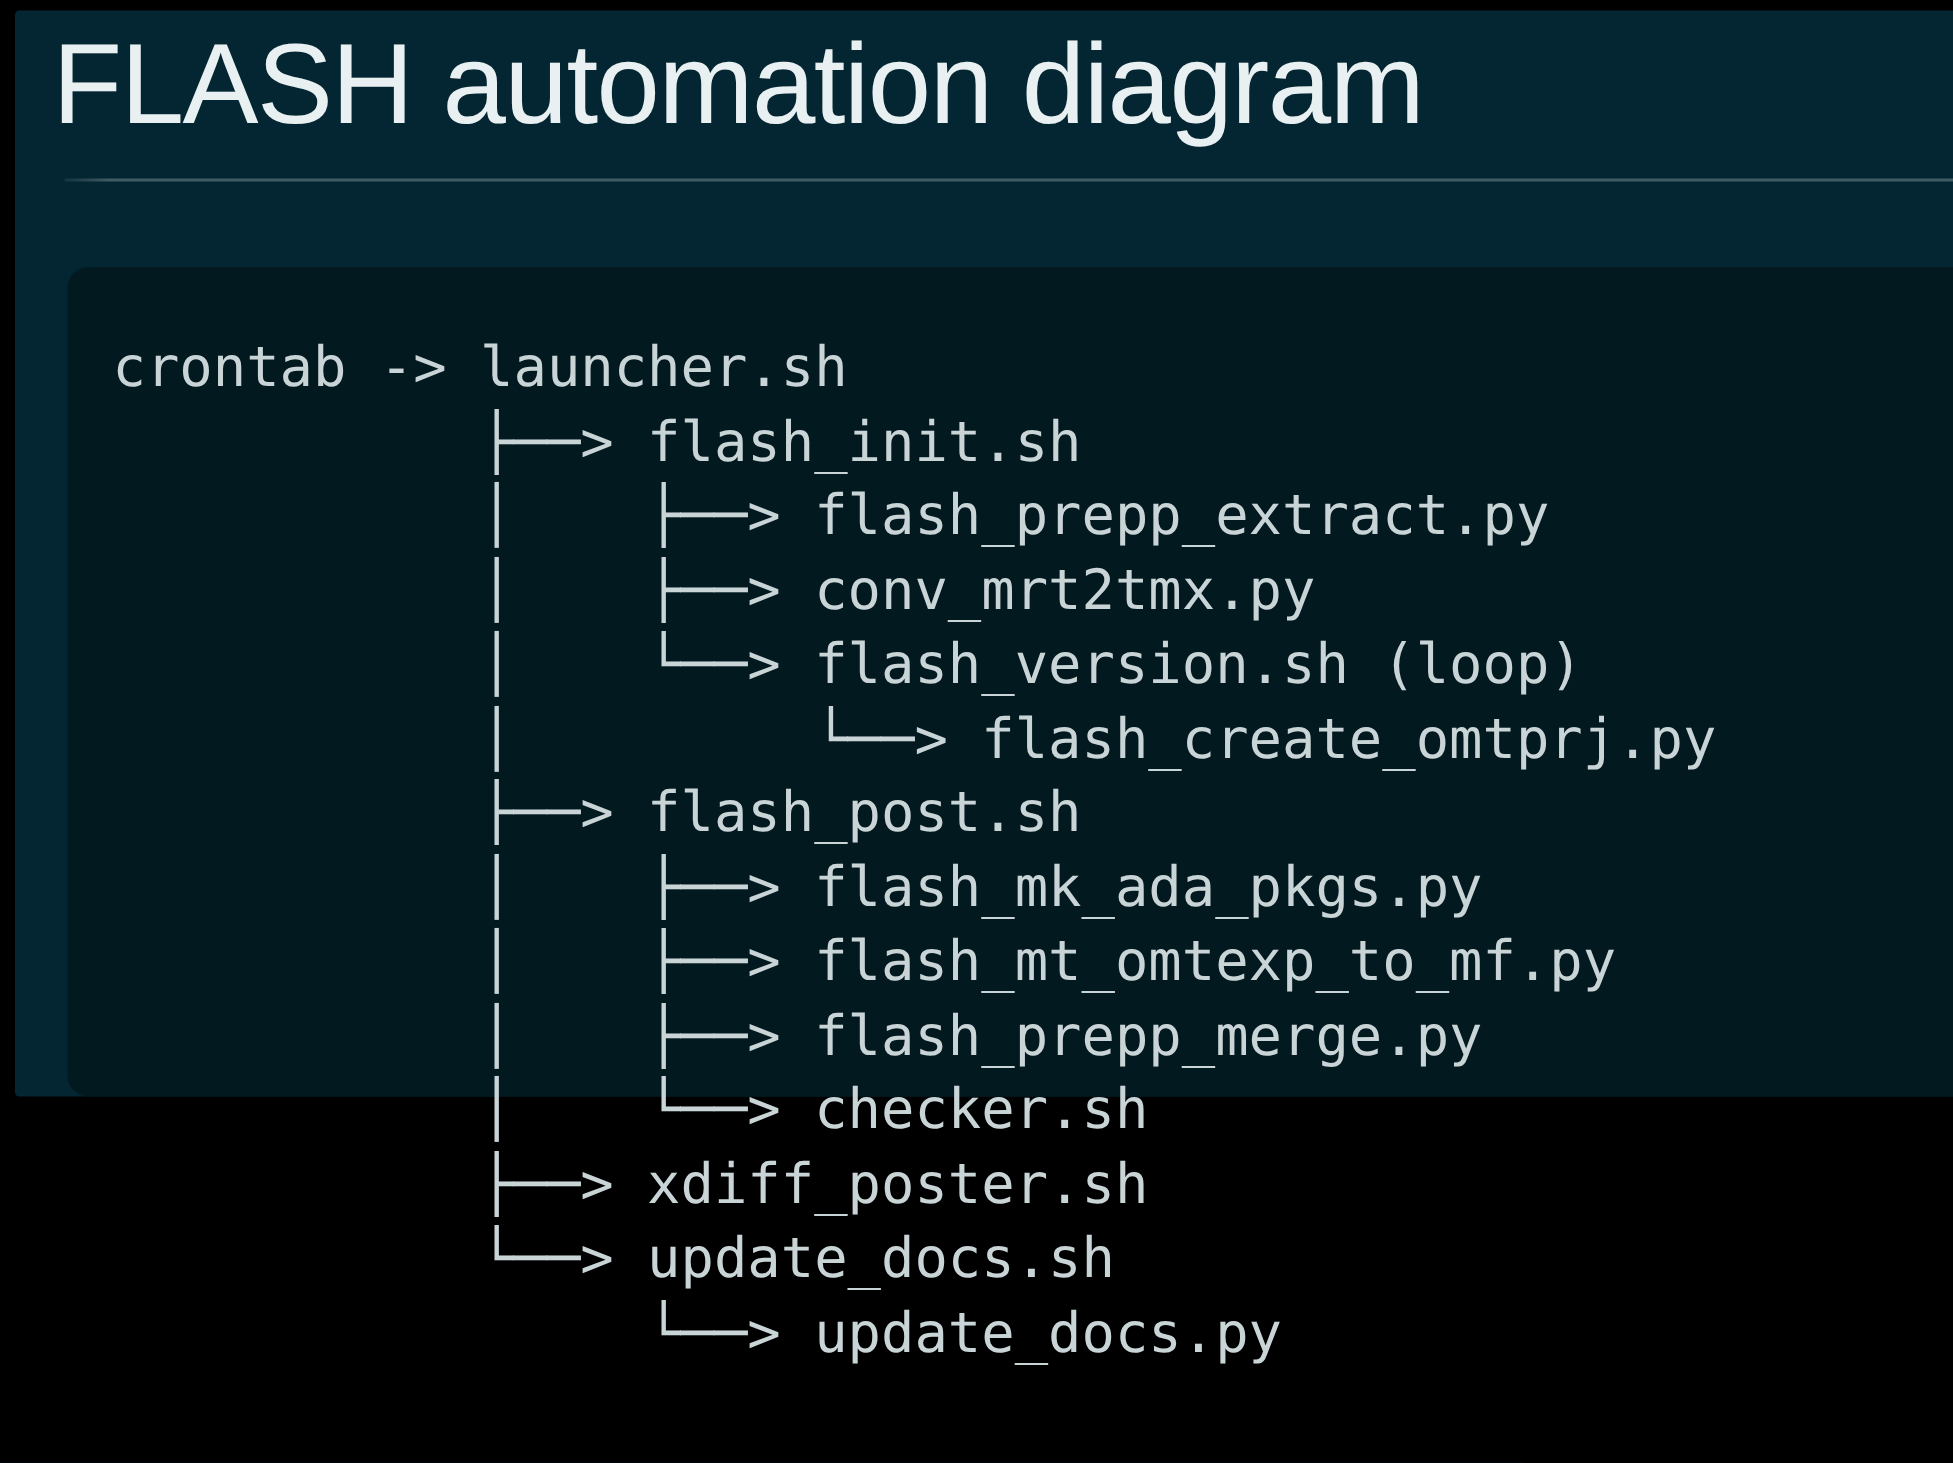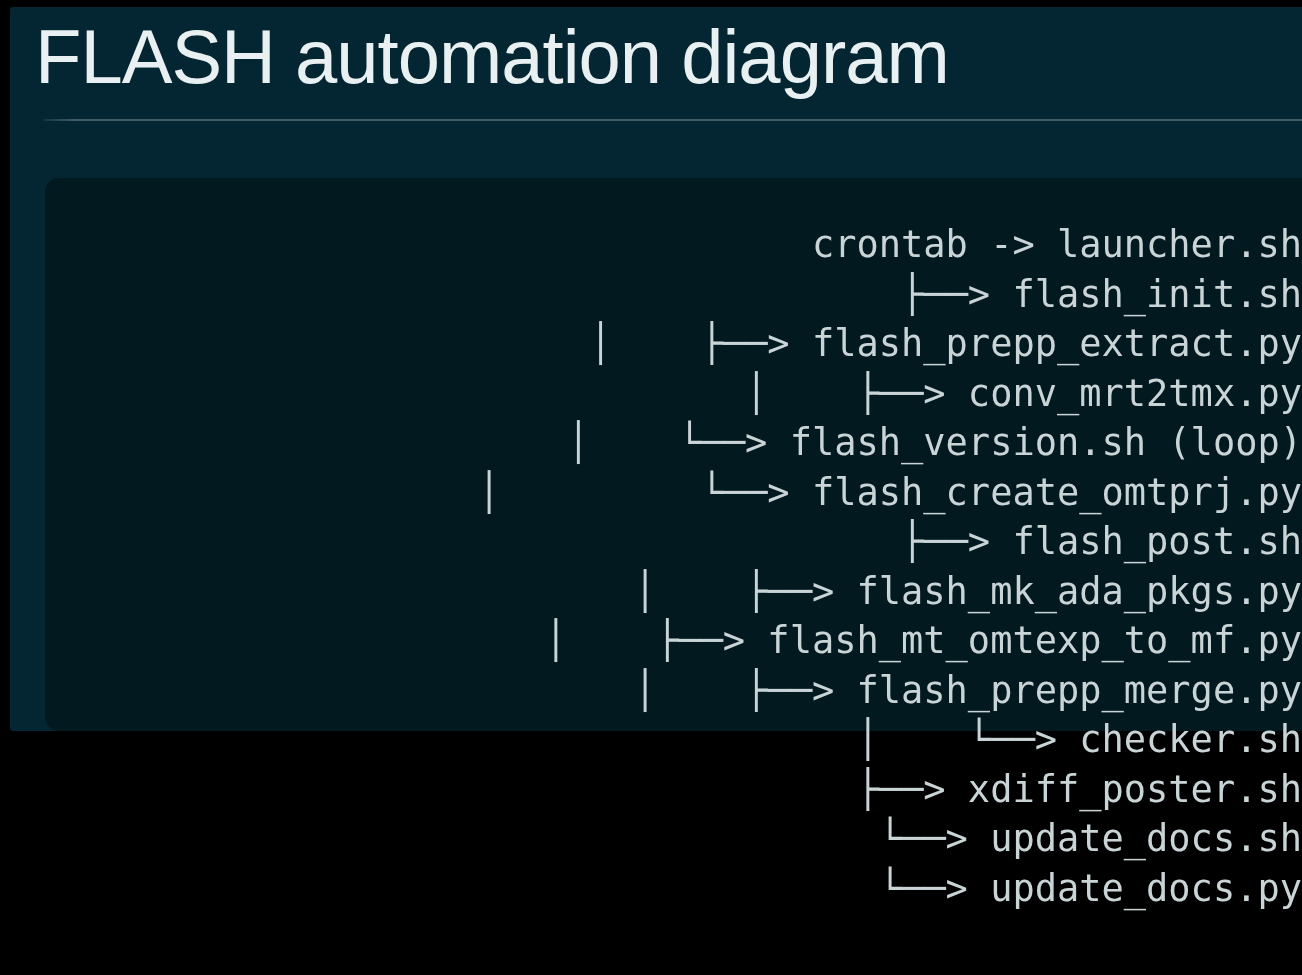--- a/index.html
+++ b/index.html
@@ -49,21 +49,20 @@
     background: linear-gradient(to right, rgba(63,91,100,0.25), #3f5b64 30px, #3f5b64);
   }
   .code-box {
     position: absolute;
     left: 35px;
     top: 171px;
     right: 0;
     bottom: 0;
     background: #021920;
     border-radius: 14px 0 0 14px;
-    text-align: right;
   }
   .code-box pre {
     margin: 0;
     padding: 42px 0 0 30px;
     font-family: "DejaVu Sans Mono", monospace;
     font-size: 37px;
     line-height: 49.5px;
     color: #c9d4d6;
     white-space: pre;
   }

